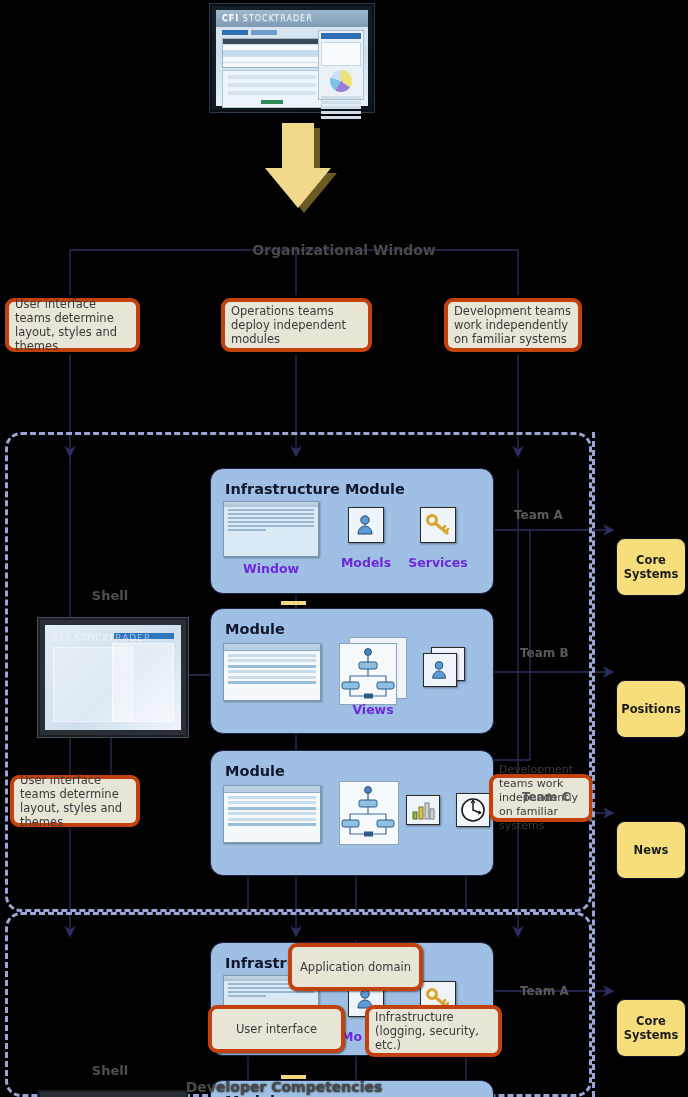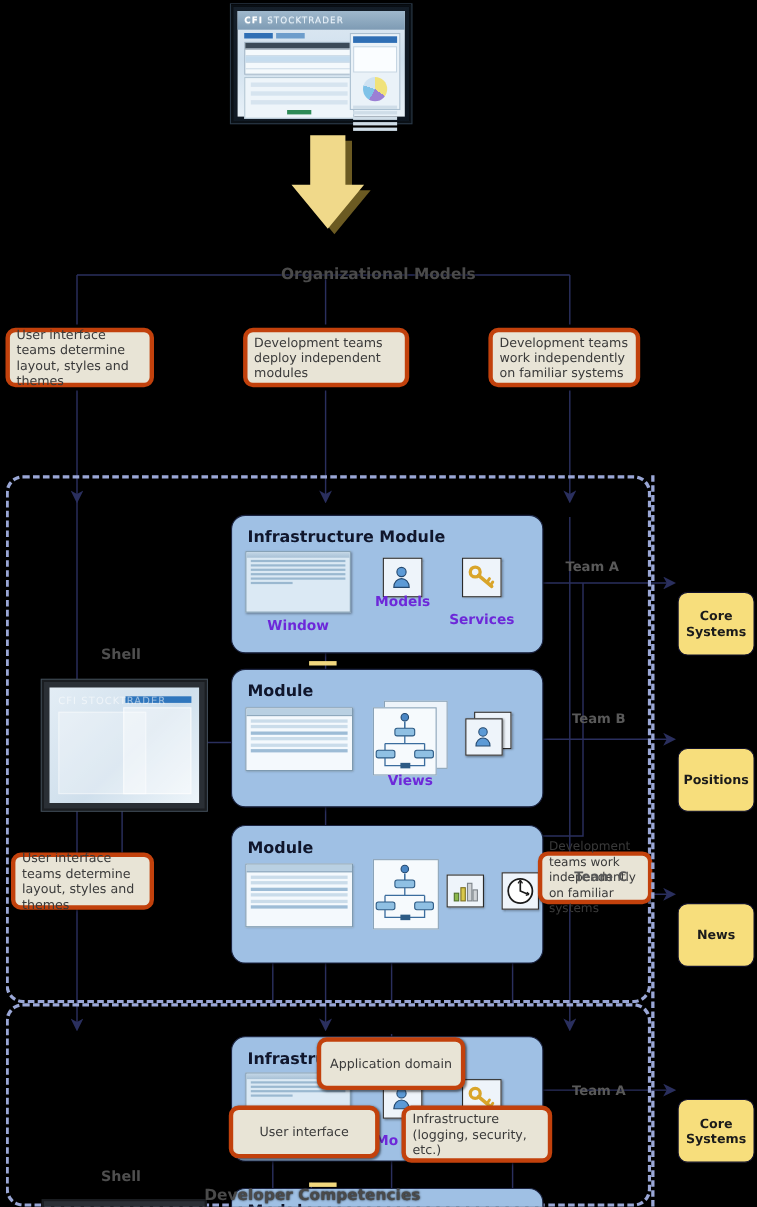--- a/index.html
+++ b/index.html
@@ -175,24 +175,24 @@
     <path d="M356,915 L356,845" marker-end="url(#ar)"></path>
     <path d="M466,915 L466,845" marker-end="url(#ar)"></path>
 
     <path d="M248,1097 L248,1010"></path>
     <path d="M356,1097 L356,940"></path>
     <path d="M466,1097 L466,1010"></path>
     <path d="M283,1075 L283,1087 L330,1087"></path>
   </g>
 </svg>
 
-<div class="abs hdr-label" style="left:0;top:242px;width:688px;text-align:center;">Organizational Models</div>
+<div class="abs hdr-label" style="left:0;top:242px;width:688px;text-align:center;">Organizational Window</div>
 
 <div class="abs callout" style="left:5px;top:298px;width:135px;height:54px;">User interface teams determine layout, styles and themes</div>
-<div class="abs callout" style="left:221px;top:298px;width:151px;height:54px;">Development teams deploy independent modules</div>
+<div class="abs callout" style="left:221px;top:298px;width:151px;height:54px;">Operations teams deploy independent modules</div>
 <div class="abs callout" style="left:444px;top:298px;width:138px;height:54px;">Development teams work independently on familiar systems</div>
 
 <div class="abs dashed" style="left:5px;top:432px;width:587px;height:480px;"></div>
 
 <div class="abs shell-label" style="left:40px;top:588px;width:140px;text-align:center;">Shell</div>
 <div class="abs" id="shell-shot">
   <div class="sinner">
     <div class="swave"></div>
     <div class="sbar"></div>
     <div class="spane"></div>
@@ -213,21 +213,21 @@
     <div class="ln s"></div>
   </div>
   <div class="icon-cap" style="left:12px;top:92px;width:96px;">Window</div>
 
   <div class="abs sqicon" style="left:137px;top:38px;width:36px;height:36px;">
     <svg width="24" height="24" viewBox="0 0 24 24">
       <circle cx="11" cy="7" r="4.2" fill="#5c9ad6" stroke="#24486e" stroke-width="1"></circle>
       <path d="M4 21c0-5 3.5-8 7-8s7 3 7 8z" fill="#5c9ad6" stroke="#24486e" stroke-width="1"></path>
     </svg>
   </div>
-  <div class="icon-cap" style="left:125px;top:70px;width:60px;">Models</div>
+  <div class="icon-cap" style="left:125px;top:86px;width:60px;">Models</div>
 
   <div class="abs sqicon" style="left:209px;top:38px;width:36px;height:36px;">
     <svg width="26" height="26" viewBox="0 0 26 26">
       <circle cx="7" cy="8" r="4.5" fill="none" stroke="#d9a52a" stroke-width="3"></circle>
       <path d="M10 11 L22 21" stroke="#d9a52a" stroke-width="3.2" stroke-linecap="round"></path>
       <path d="M18 17 L20 14 M21 20 L23 17" stroke="#d9a52a" stroke-width="2.6" stroke-linecap="round"></path>
     </svg>
   </div>
   <div class="icon-cap" style="left:197px;top:86px;width:60px;">Services</div>
 </div>

